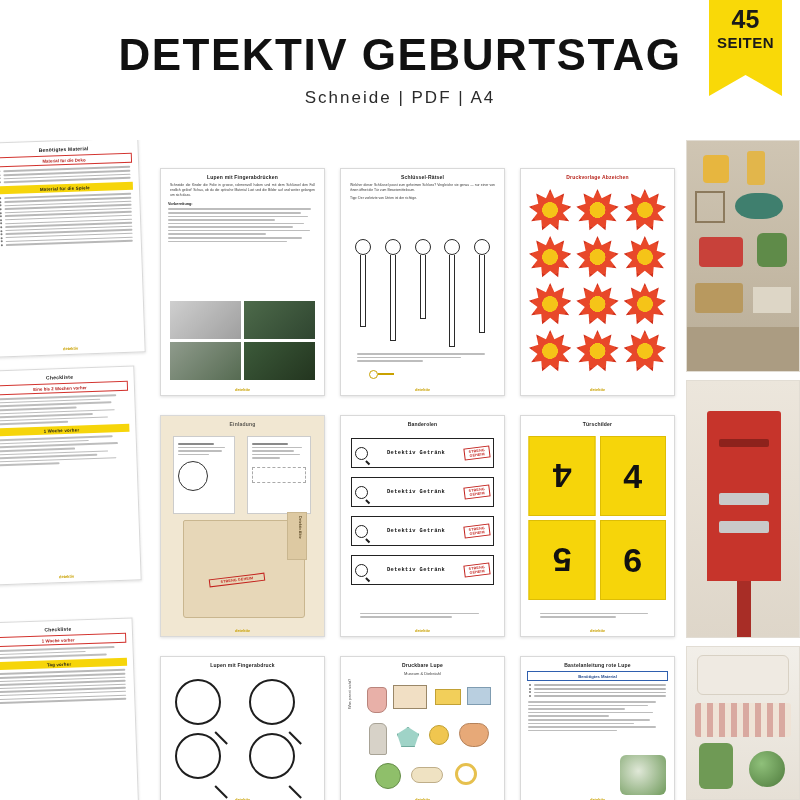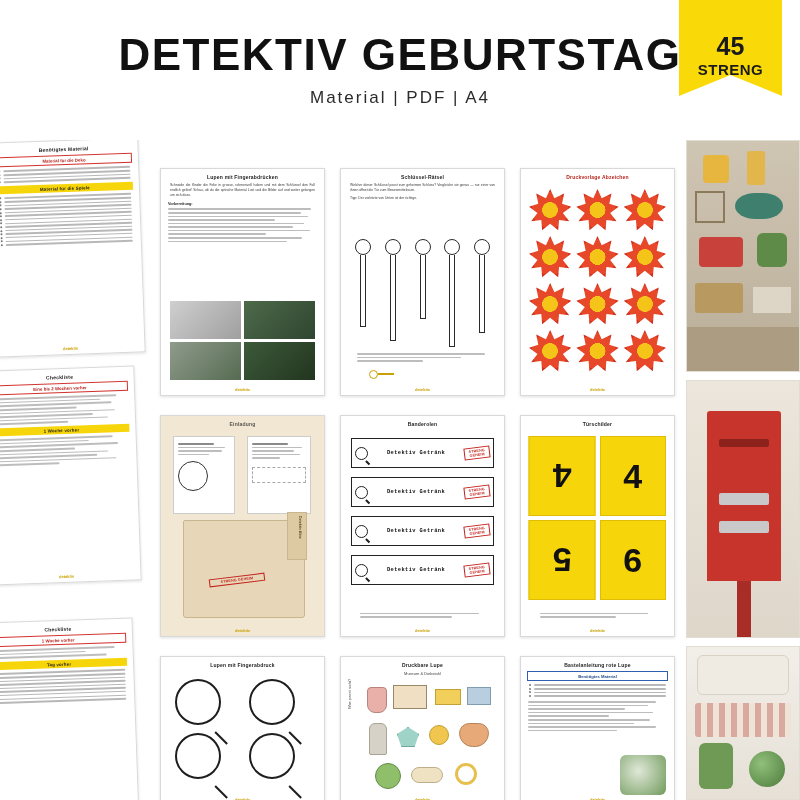--- a/index.html
+++ b/index.html
@@ -51,29 +51,29 @@
     font-size: 17px;
     letter-spacing: 2px;
     color: #2b2b2b;
     font-weight: 500;
   }
 
   
   .ribbon {
     position: absolute;
     right: 18px; top: 0;
-    width: 103px; height: 96px;
+    width: 73px; height: 96px;
     background: #f9d908;
     z-index: 60;
     clip-path: polygon(0 0, 100% 0, 100% 100%, 50% 78%, 0 100%);
     display: flex;
     flex-direction: column;
     align-items: center;
-    justify-content: center;
-    padding-top: 15px;
+    justify-content: flex-start;
+    padding-top: 7px;
   }
   .ribbon-num {
     font-size: 25px;
     font-weight: 800;
     color: #1a1a1a;
     line-height: 1;
   }
   .ribbon-label {
     font-size: 15px;
     font-weight: 800;
@@ -254,26 +254,26 @@
   .mailbox { background: #c6342b; border-radius: 3px 3px 0 0; }
   .sofa { background: #efeae2; }
 </style>
 </head>
 <body>
 
 <div id="page">
 
   <div class="header">
     <div class="title-big">DETEKTIV GEBURTSTAG</div>
-    <div class="subtitle">Material | PDF | A4</div>
+    <div class="subtitle">Schneide | PDF | A4</div>
   </div>
 
   <div class="ribbon">
     <div class="ribbon-num">45</div>
-    <div class="ribbon-label">STRENG</div>
+    <div class="ribbon-label">SEITEN</div>
   </div>
 
   <div class="sheet" style="left:-8px; top:140px; width:150px; height:215px; transform:rotate(-2deg);">
     <div class="sheet-title">Benötigtes Material</div>
     <div class="redbar">Material für die Deko</div>
     <div class="bullets">
       <div class="b">
           <i style="width:60%"></i>
         </div>
       <div class="b">

